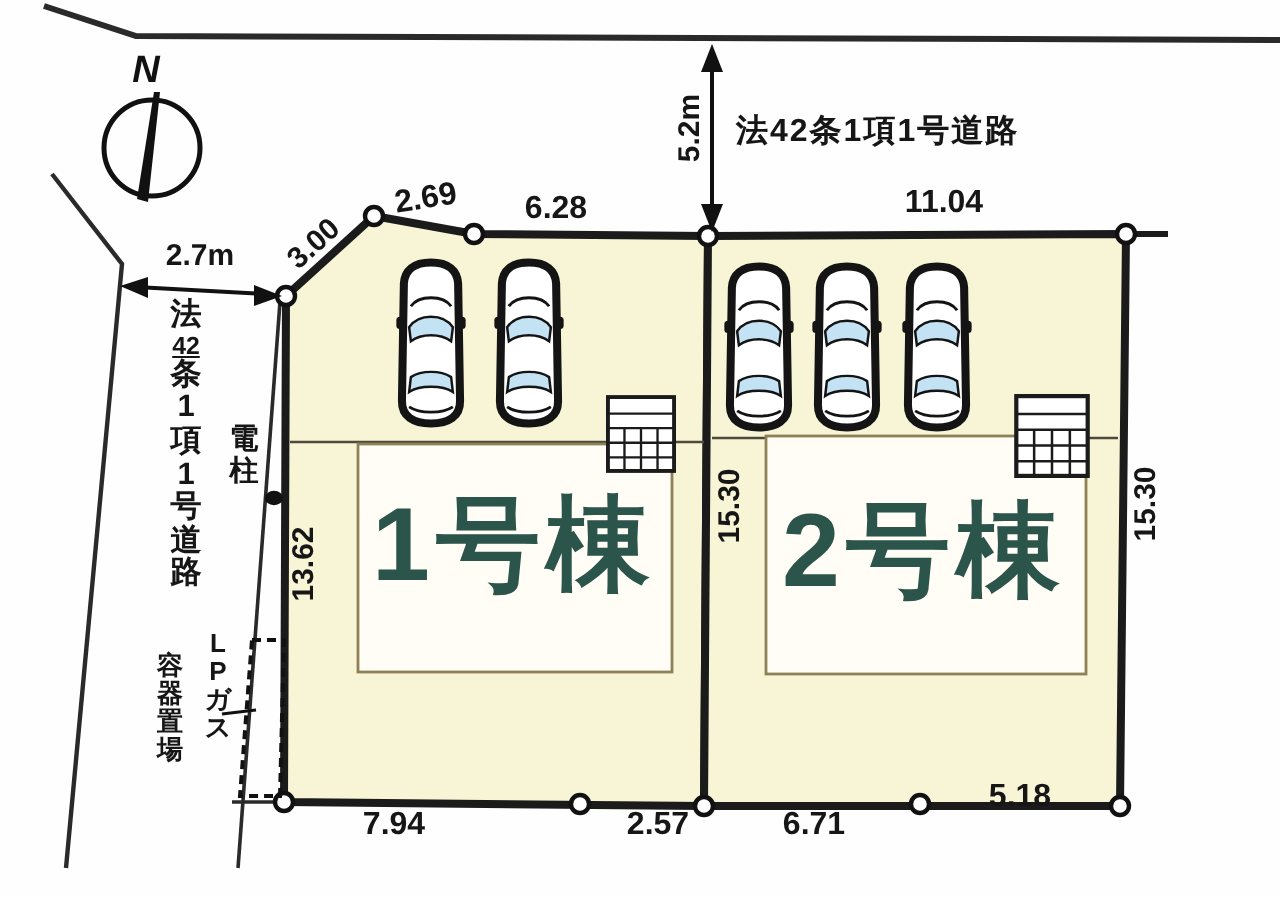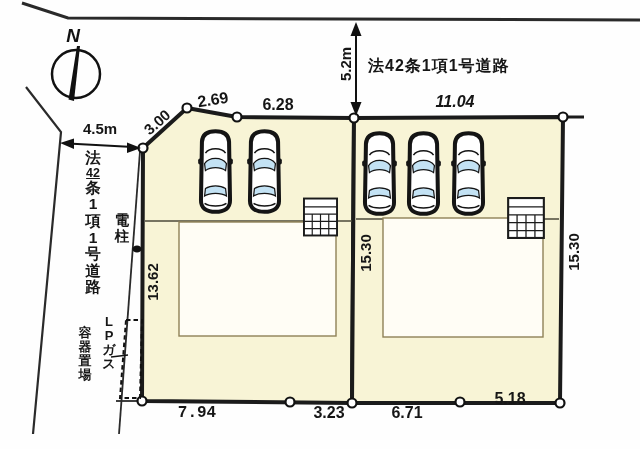--- a/index.html
+++ b/index.html
@@ -132,59 +132,61 @@
       <polygon points="126,320 142,320 140,398 120,398" fill="none" stroke="#111111" stroke-width="2" stroke-dasharray="4.5,3"></polygon>
       <line x1="111" y1="357" x2="128" y2="355" stroke="#111111" stroke-width="1.6"></line>
     </g>
   </svg>
 
   <div class="north" style="left:73px;top:36px;">N</div>
 
   <div class="roadlabel" style="left:368px;top:66px;">法42条1項1号道路</div>
   <div class="dim small rot90" style="left:345px;top:64px;">5.2m</div>
 
-  <div class="dim small" style="left:100px;top:128px;">4.5m</div>
+  <div class="dim small" style="left:100px;top:128px;">2.7m</div>
   <div class="vtext v-road" style="left:93px;top:150px;">
       <div>法</div>
       <div class="tcy">42</div>
       <div>条</div>
       <div>1</div>
       <div>項</div>
       <div>1</div>
       <div>号</div>
       <div>道</div>
       <div>路</div>
     </div>
 
   <div class="dim small rot42" style="left:157px;top:122px;">3.00</div>
   <div class="dim rot9" style="left:213px;top:100px;">2.69</div>
   <div class="dim" style="left:278px;top:105px;">6.28</div>
-  <div class="dim" style="left:455px;top:102px;font-style:italic;">11.04</div>
+  <div class="dim" style="left:472px;top:102px;">11.04</div>
 
   <div class="vtext v-pole" style="left:122px;top:213px;">
       <div>電</div>
       <div>柱</div>
     </div>
 
   <div class="dim small rot90" style="left:152px;top:282px;">13.62</div>
   <div class="dim small rot90" style="left:365px;top:253px;">15.30</div>
   <div class="dim small rot90" style="left:573px;top:252px;">15.30</div>
 
+  <div class="bldg" style="left:257px;top:273px;">1号棟</div>
+  <div class="bldg" style="left:462px;top:276px;">2号棟</div>
 
   <div class="vtext v-note" style="left:109px;top:315px;">
       <div>L</div>
       <div>P</div>
       <div>ガ</div>
       <div>ス</div>
     </div>
   <div class="vtext v-note" style="left:85px;top:326px;">
       <div>容</div>
       <div>器</div>
       <div>置</div>
       <div>場</div>
     </div>
 
-  <div class="dim" style="left:197px;top:413px;font-family:Liberation Mono, monospace;">7.94</div>
-  <div class="dim" style="left:329px;top:413px;">3.23</div>
+  <div class="dim" style="left:197px;top:413px;">7.94</div>
+  <div class="dim" style="left:329px;top:413px;">2.57</div>
   <div class="dim" style="left:407px;top:413px;">6.71</div>
   <div class="dim" style="left:510px;top:399px;">5.18</div>
 
 </div>
 
 </body></html>

